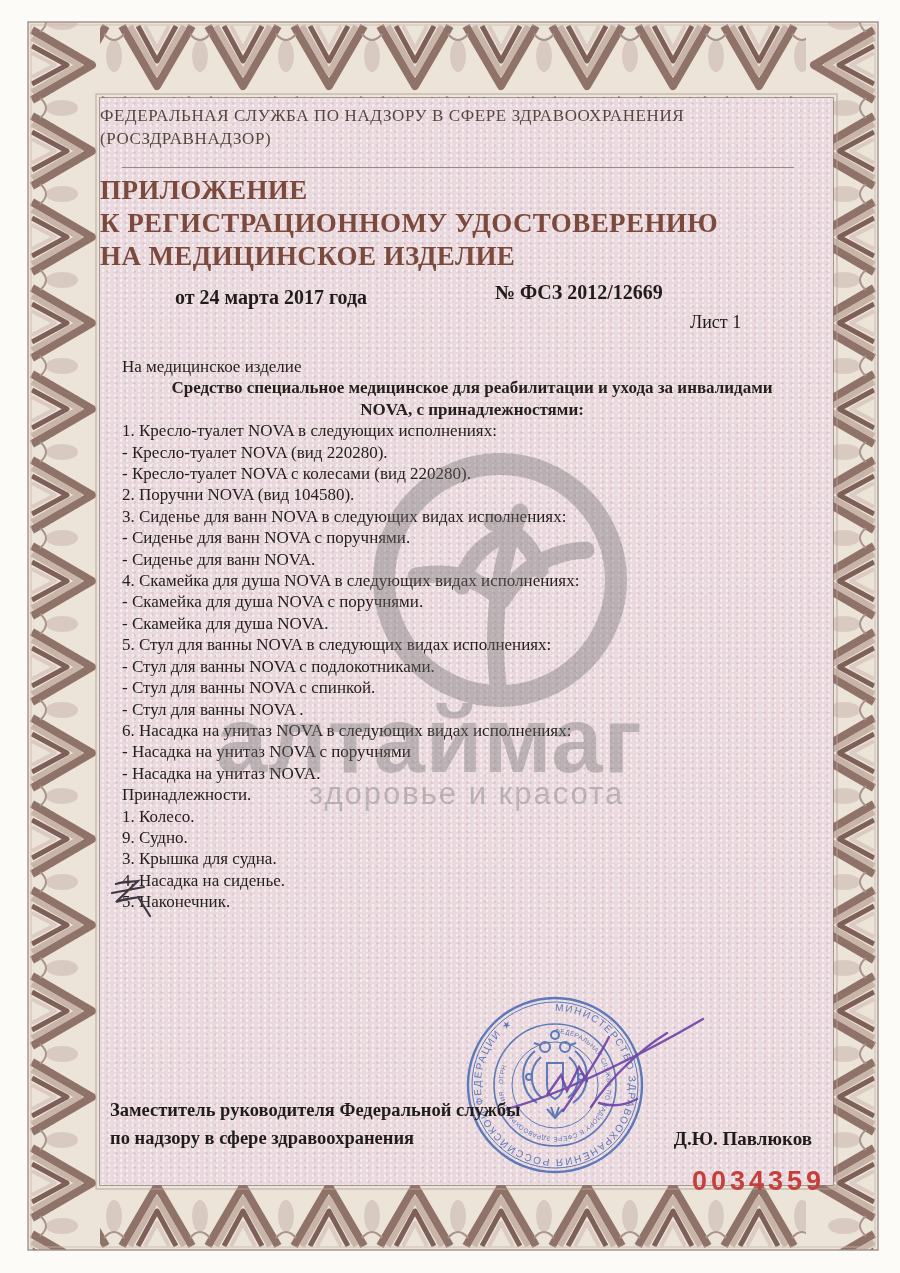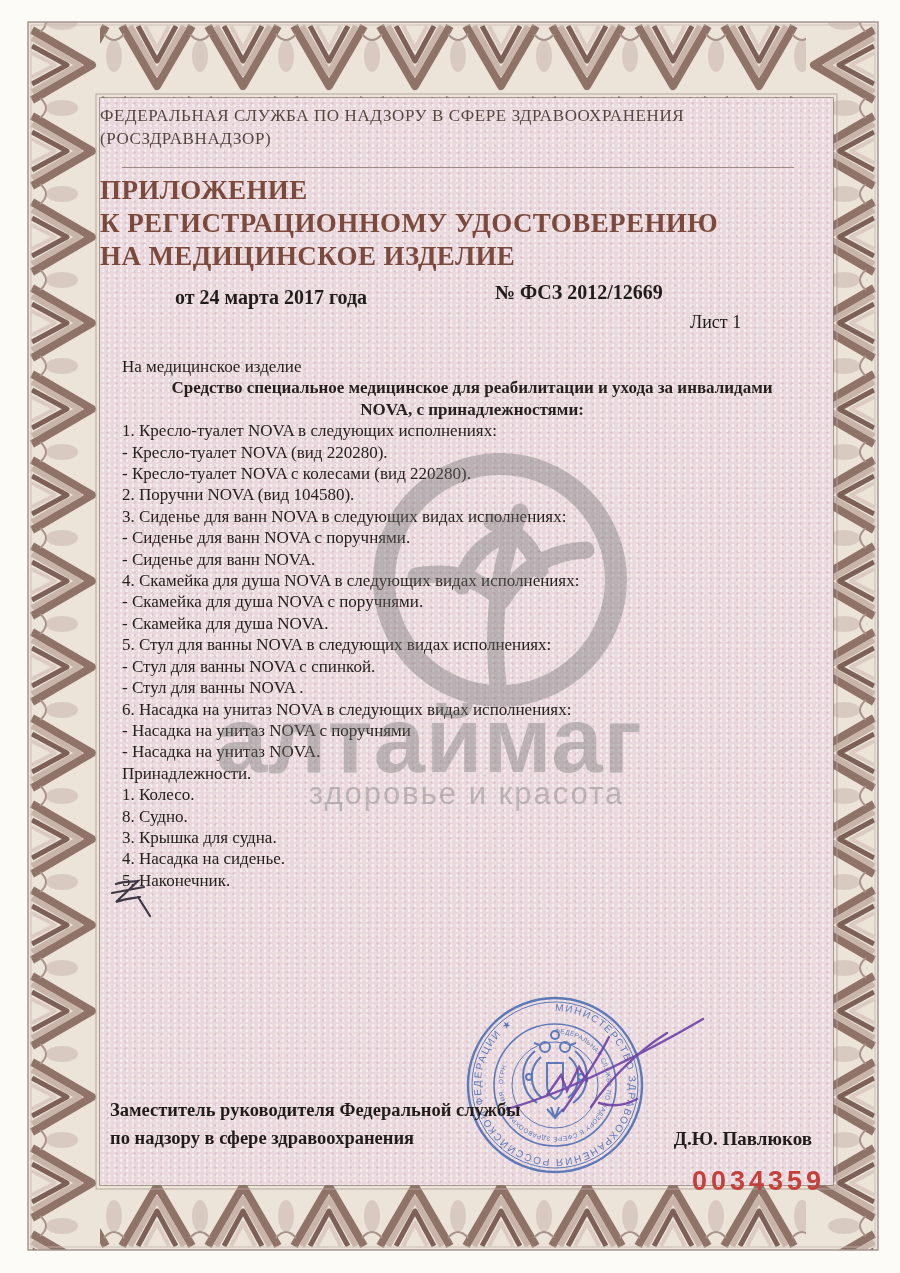--- a/index.html
+++ b/index.html
@@ -101,28 +101,29 @@
         <div class="body-line">- Кресло-туалет NOVA (вид 220280).</div>
         <div class="body-line">- Кресло-туалет NOVA с колесами (вид 220280).</div>
         <div class="body-line">2. Поручни NOVA (вид 104580).</div>
         <div class="body-line">3. Сиденье для ванн NOVA в следующих видах исполнениях:</div>
         <div class="body-line">- Сиденье для ванн NOVA с поручнями.</div>
         <div class="body-line">- Сиденье для ванн NOVA.</div>
         <div class="body-line">4. Скамейка для душа NOVA в следующих видах исполнениях:</div>
         <div class="body-line">- Скамейка для душа NOVA с поручнями.</div>
         <div class="body-line">- Скамейка для душа NOVA.</div>
         <div class="body-line">5. Стул для ванны NOVA в следующих видах исполнениях:</div>
+        <div class="body-line">- Стул для ванны NOVA с подлокотниками.</div>
         <div class="body-line">- Стул для ванны NOVA с спинкой.</div>
         <div class="body-line">- Стул для ванны NOVA .</div>
         <div class="body-line">6. Насадка на унитаз NOVA в следующих видах исполнениях:</div>
         <div class="body-line">- Насадка на унитаз NOVA с поручнями</div>
         <div class="body-line">- Насадка на унитаз NOVA.</div>
         <div class="body-line">Принадлежности.</div>
         <div class="body-line">1. Колесо.</div>
-        <div class="body-line">8. Судно.</div>
+        <div class="body-line">9. Судно.</div>
         <div class="body-line">3. Крышка для судна.</div>
         <div class="body-line">4. Насадка на сиденье.</div>
         <div class="body-line">5. Наконечник.</div>
       </div>
 
     <svg class="abs" style="left:8px;top:778px" width="56" height="52" viewBox="0 0 56 52">
       <path d="M8,8 C16,5 24,6 30,5 L8,26 C16,23 26,22 32,21 M4,17 L36,11 M30,21 L42,40" stroke="#3f3744" stroke-width="2.2" fill="none" stroke-linecap="round"></path>
     </svg>
   </div>
 

